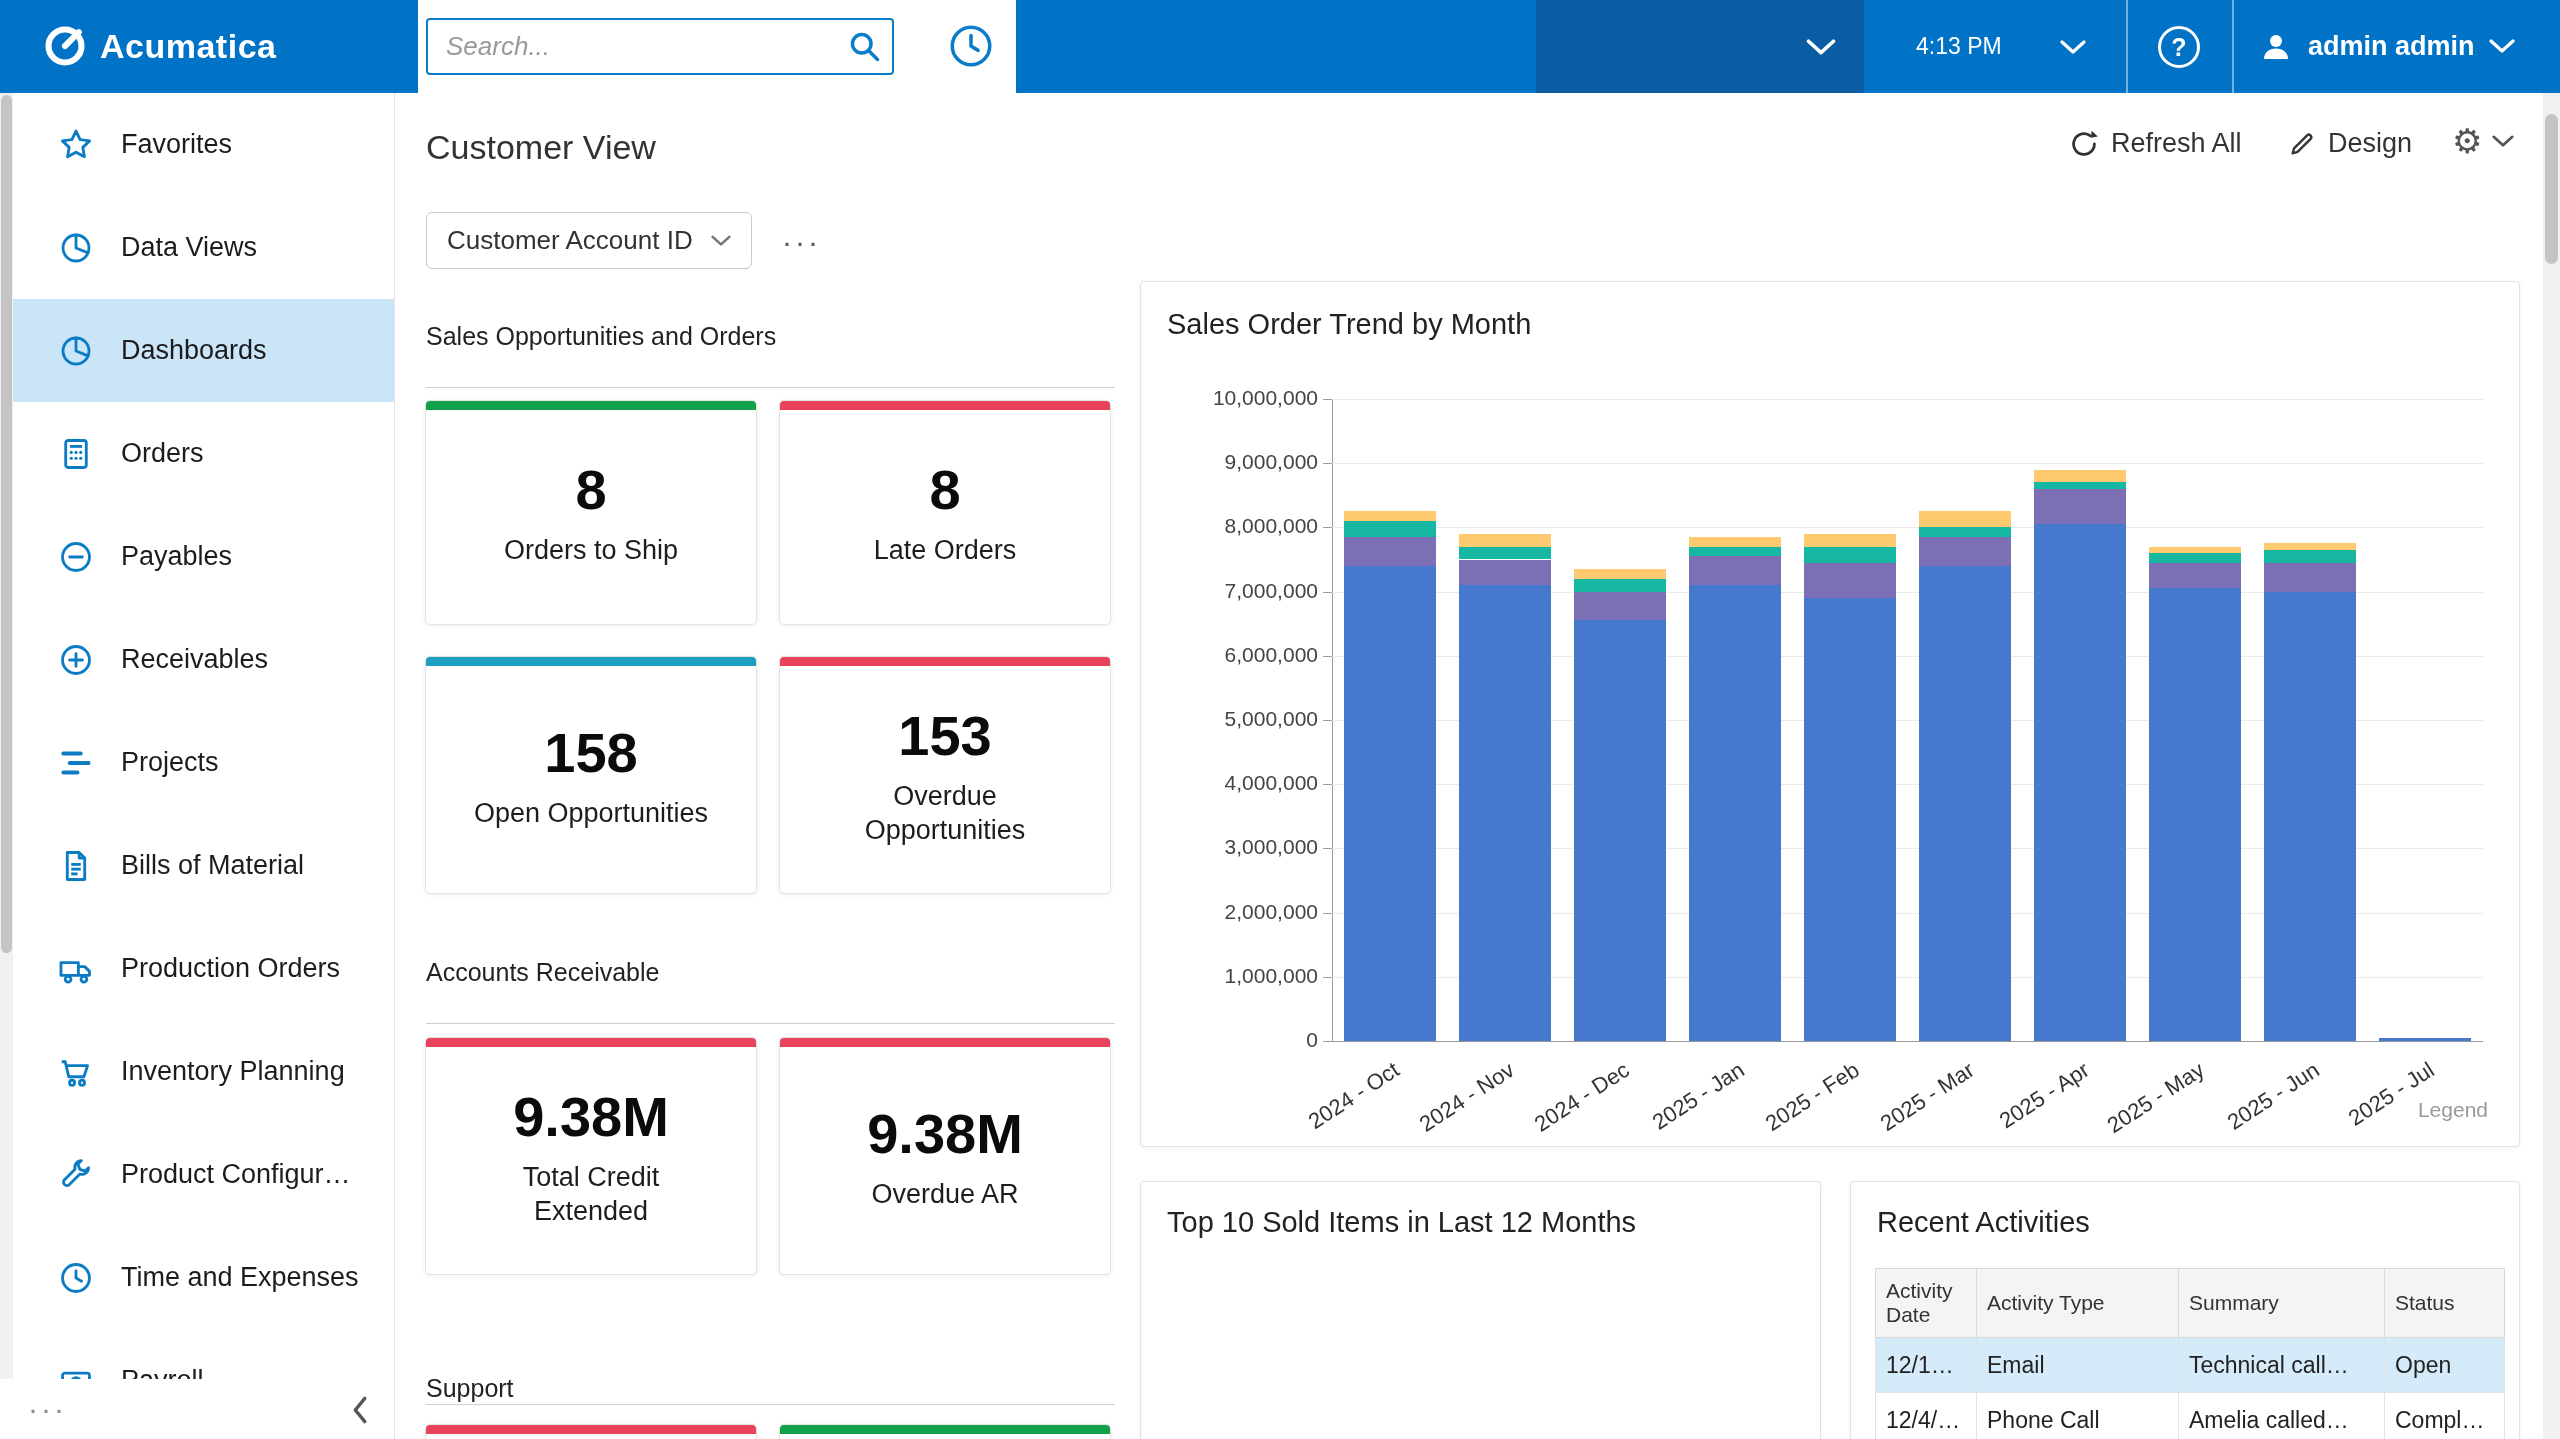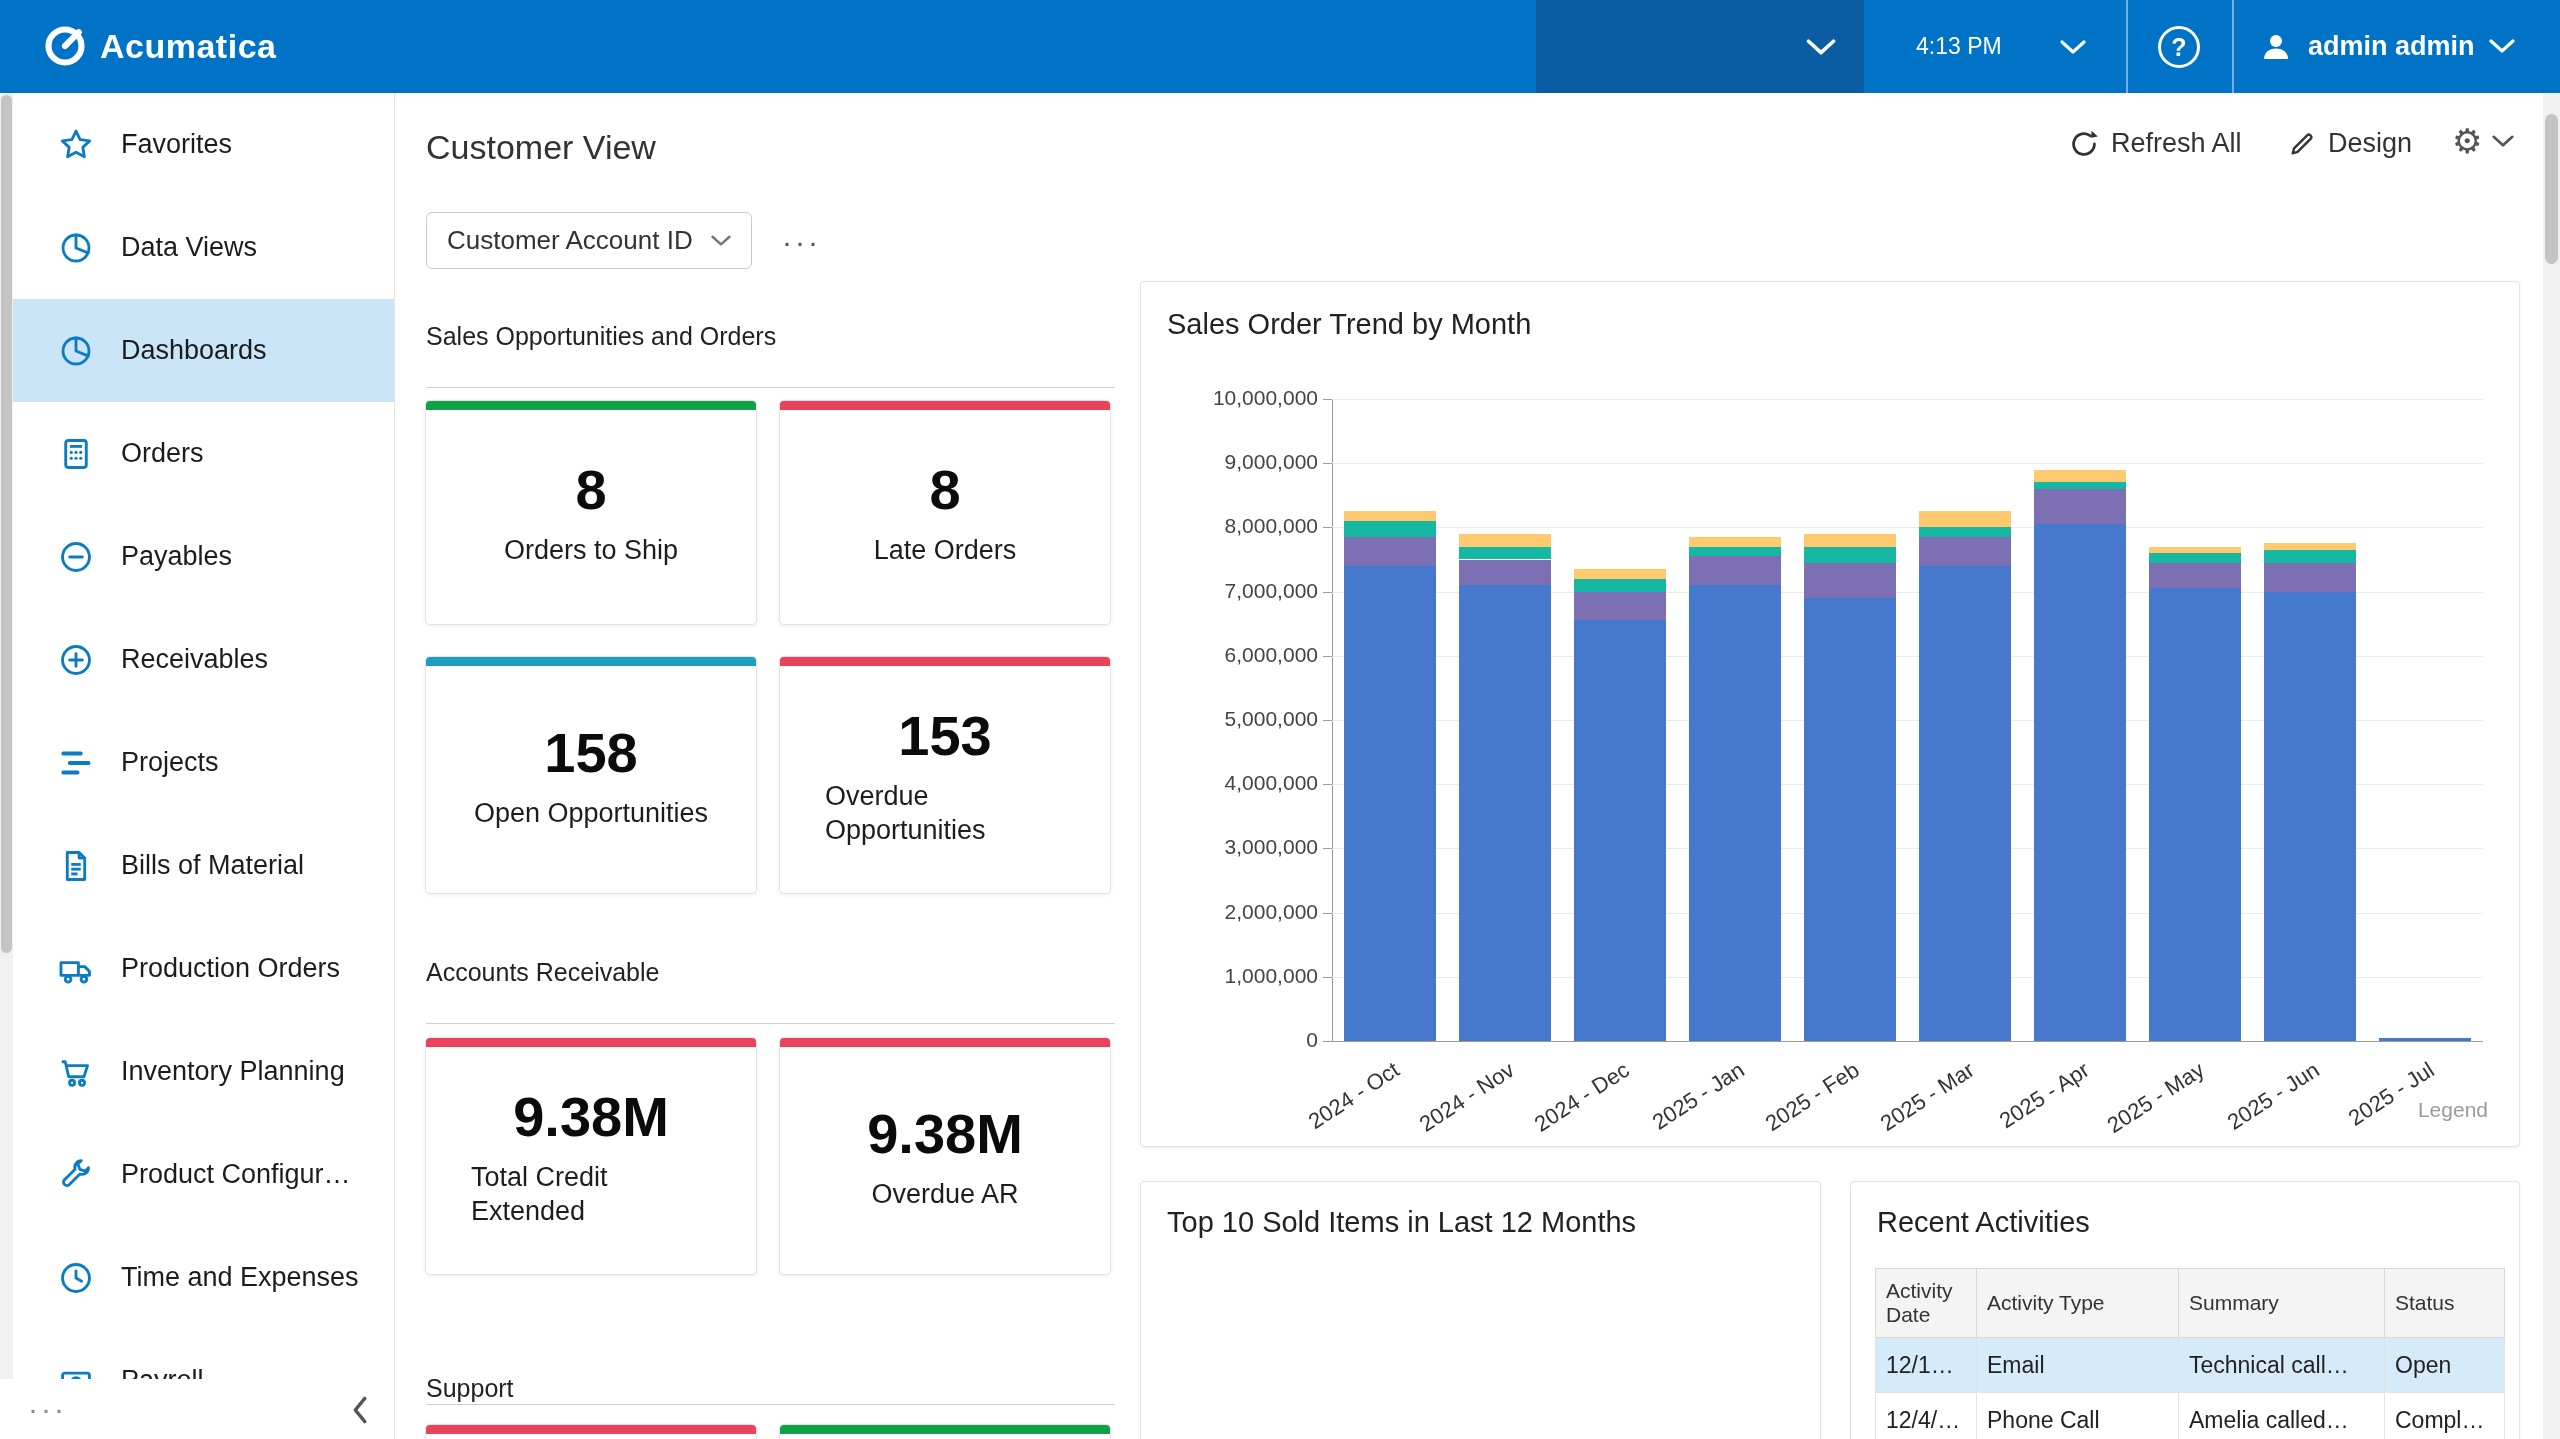--- a/index.html
+++ b/index.html
@@ -52,21 +52,21 @@
   
   .section-h{position:absolute;font-size:25px;color:#222}
   #sec-sales{left:426px;top:322px}
   #sec-ar{left:426px;top:958px}
   #sec-support{left:426px;top:1374px}
   .sec-line{position:absolute;left:426px;width:689px;height:1px;background:#CFCFCF}
   #line-sales{top:387px}#line-ar{top:1023px}#line-support{top:1404px}
   .kcard{position:absolute;width:332px;background:#fff;border:1px solid #E3E3E3;border-radius:5px;box-shadow:0 1px 4px rgba(0,0,0,.07);overflow:hidden;display:flex;flex-direction:column;align-items:center;justify-content:center;cursor:pointer}
   .kcard .bar{position:absolute;top:0;left:0;right:0;height:9px}
   .kval{font-size:56px;font-weight:bold;color:#0B0B0B}
-  .klab{font-size:27px;color:#1D1D1D;margin-top:12px;line-height:1.25;max-width:240px}
+  .klab{font-size:27px;color:#1D1D1D;text-align:center;margin-top:12px;line-height:1.25;max-width:240px}
   #k1{left:425px;top:400px;height:225px}#k2{left:779px;top:400px;height:225px}
   #k3{left:425px;top:656px;height:238px}#k4{left:779px;top:656px;height:238px}
   #a1{left:425px;top:1037px;height:238px}#a2{left:779px;top:1037px;height:238px}
   #s1{left:425px;top:1424px;height:200px}#s2{left:779px;top:1424px;height:200px}
 
   
   .chart-card{position:absolute;left:1140px;top:281px;width:1380px;height:866px;background:#fff;border:1px solid #E2E2E2;border-radius:4px;box-shadow:0 1px 4px rgba(0,0,0,.06);overflow:hidden}
   .chart-title{position:absolute;left:26px;top:26px;font-size:29px;color:#222}
   .plot{position:absolute;left:191px;top:117px;width:1151px;height:642px}
   .plot::before{content:"";position:absolute;left:0;top:0;bottom:0;width:1px;background:#9B9B9B}
@@ -99,20 +99,35 @@
 
   <div class="topbar">
     <span class="logo-mark">
       <svg width="46" height="46" viewBox="0 0 24 24">
           <circle cx="12" cy="12" r="8.6" fill="none" stroke="#fff" stroke-width="3.2"></circle>
           <path d="M12 12 L19.2 4.8" stroke="#fff" stroke-width="3.2" stroke-linecap="round"></path>
         </svg>
     </span>
     <span class="brand">Acumatica</span>
 
+    <div class="search-zone">
+      <input class="search-input" type="text" placeholder="Search..." style="">
+      <span class="search-btn">
+        <svg width="36" height="36" viewBox="0 0 24 24" fill="none" stroke="currentColor" stroke-width="2.3" stroke-linecap="round">
+            <circle cx="10.5" cy="10.5" r="6.2"></circle>
+            <path d="M15.2 15.2 L21 21"></path>
+          </svg>
+      </span>
+      <span class="bizdate-btn">
+        <svg width="50" height="50" viewBox="0 0 24 24" fill="none" stroke="currentColor" stroke-width="1.7" stroke-linecap="round">
+            <circle cx="12" cy="12" r="9"></circle>
+            <path d="M12 7 v5 l3.4 2.1"></path>
+          </svg>
+      </span>
+    </div>
 
     <div class="company-box">
       <svg class="chev" width="30" height="17" viewBox="0 0 26 15">
           <path d="M2 2l11 10L24 2"></path>
         </svg>
     </div>
 
     <div class="time-box">
       <span class="time-label">4:13 PM</span>
       <svg class="chev" width="26" height="15" viewBox="0 0 26 15">

